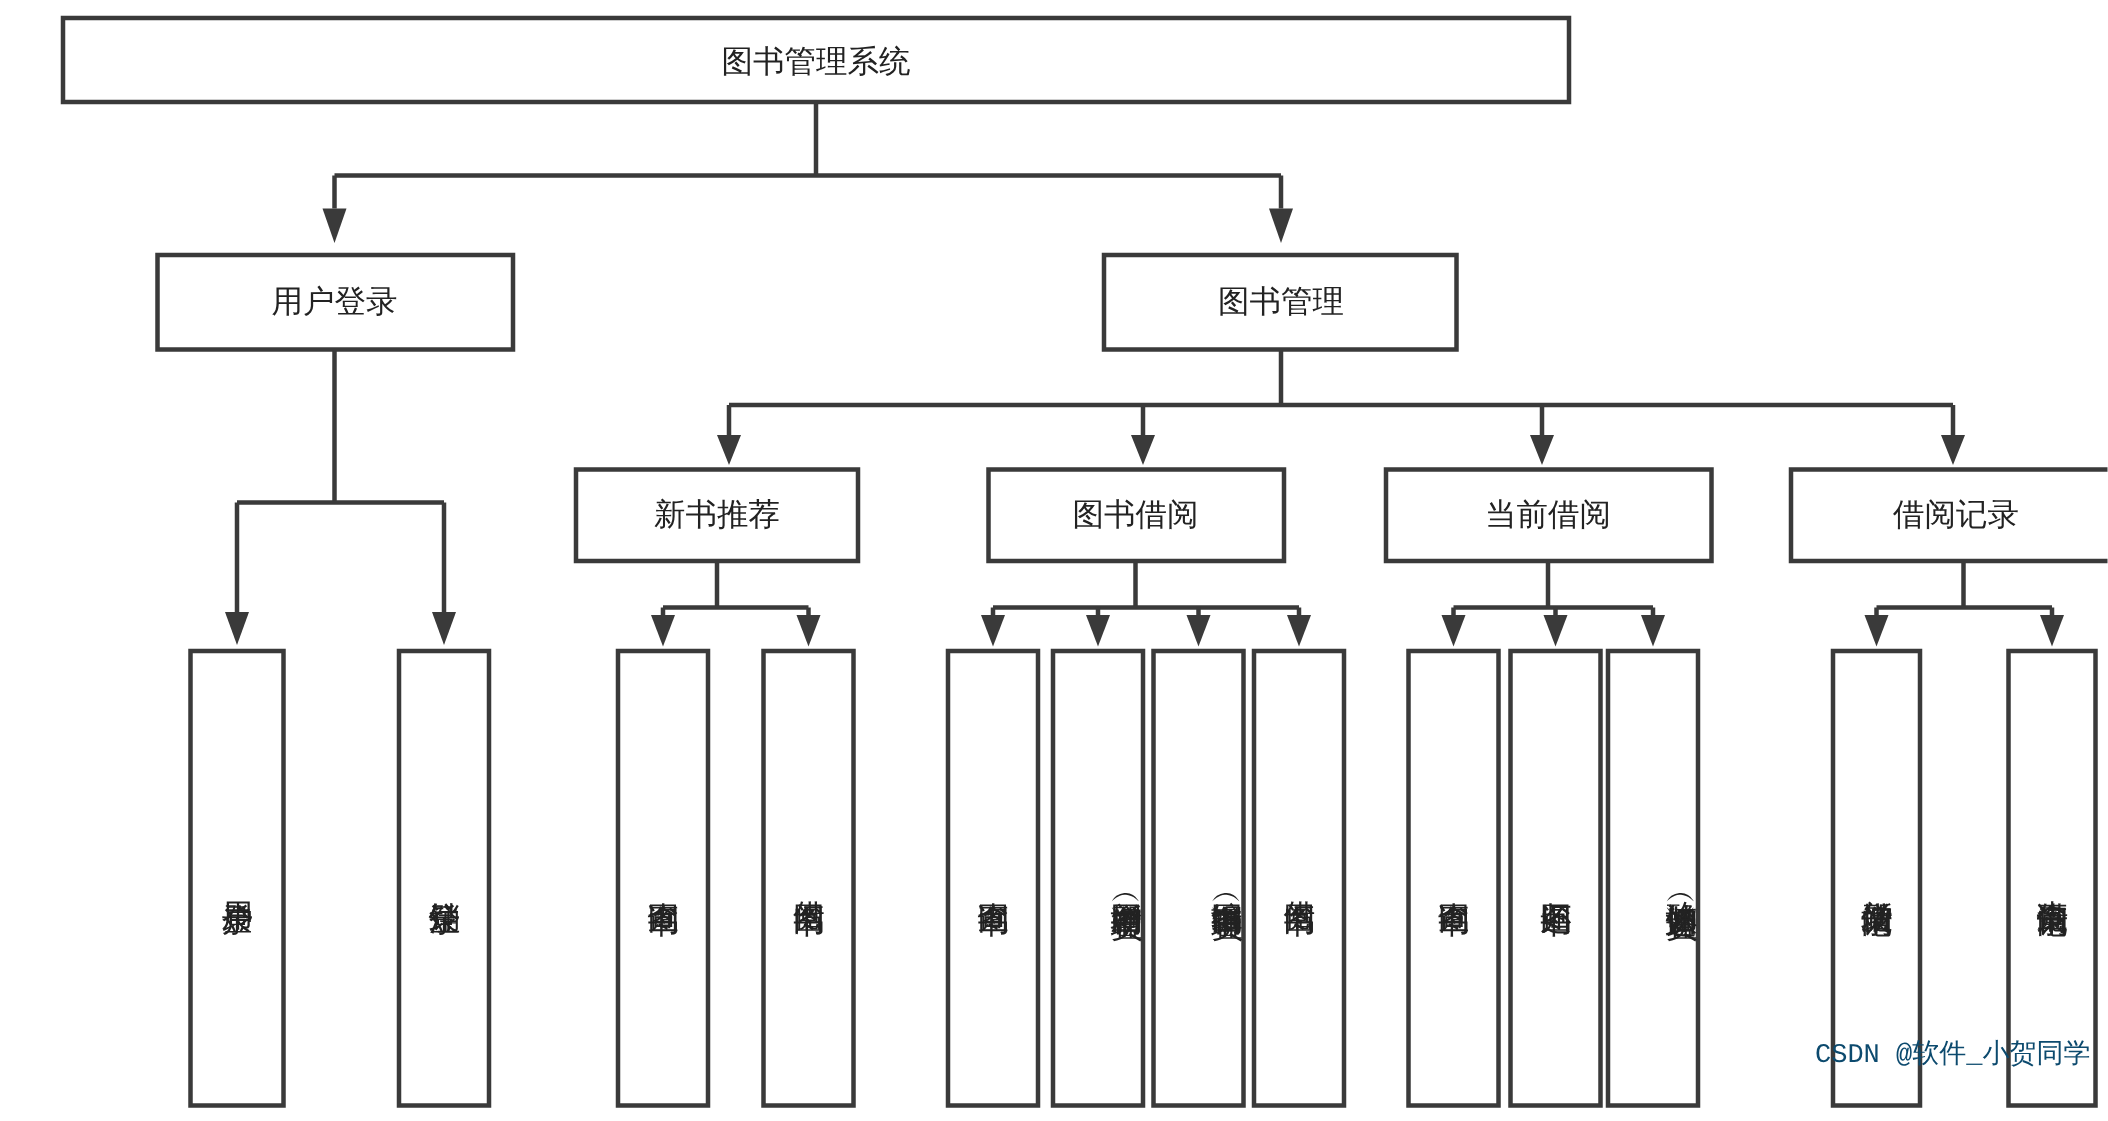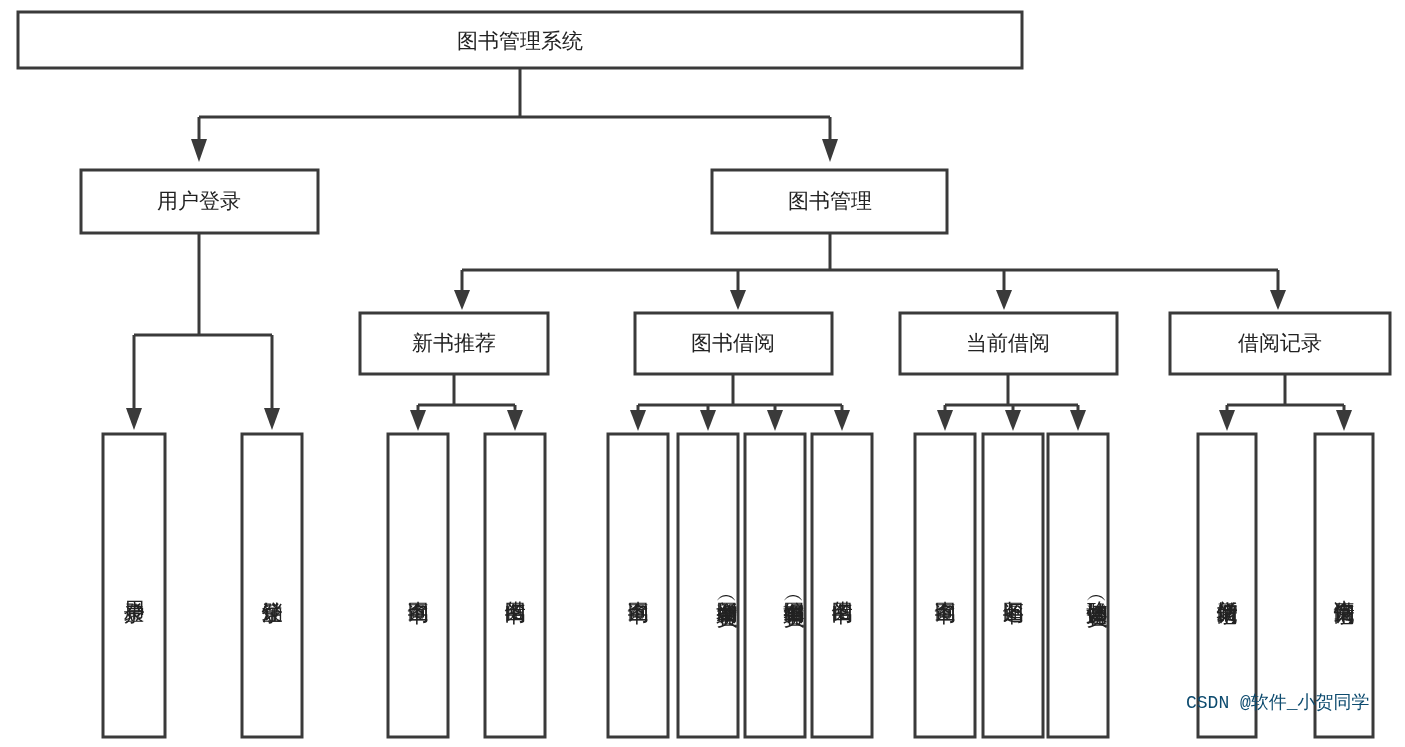--- a/index.html
+++ b/index.html
@@ -11,20 +11,21 @@
     width: 1405px;
     height: 747px;
     font-family: "DejaVu Sans", "Liberation Sans", sans-serif;
     overflow: hidden;
     position: relative;
   }
   #diagram-root {
     position: relative;
     width: 1130px;
     height: 747px;
+    margin-left: 24px;
   }
   svg#flow {
     display: block;
     width: 1405px;
     height: 747px;
   }
   .node-rect {
     fill: #ffffff;
     stroke: #3a3a3a;
     stroke-width: 3;

